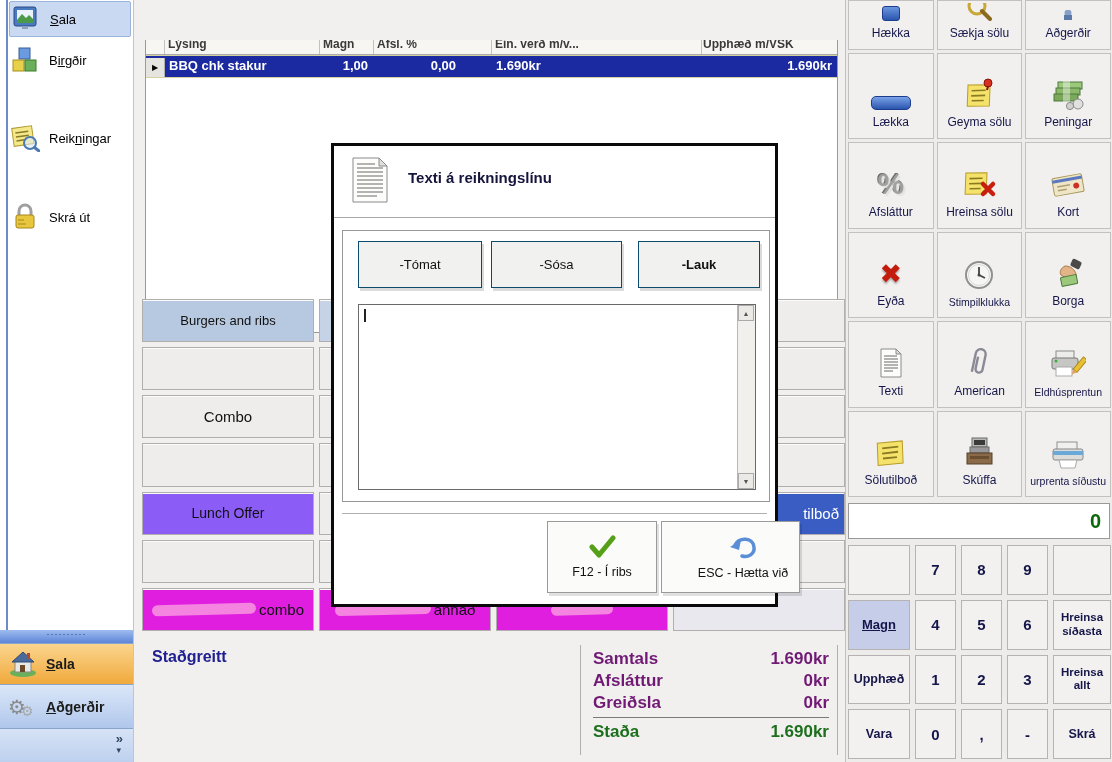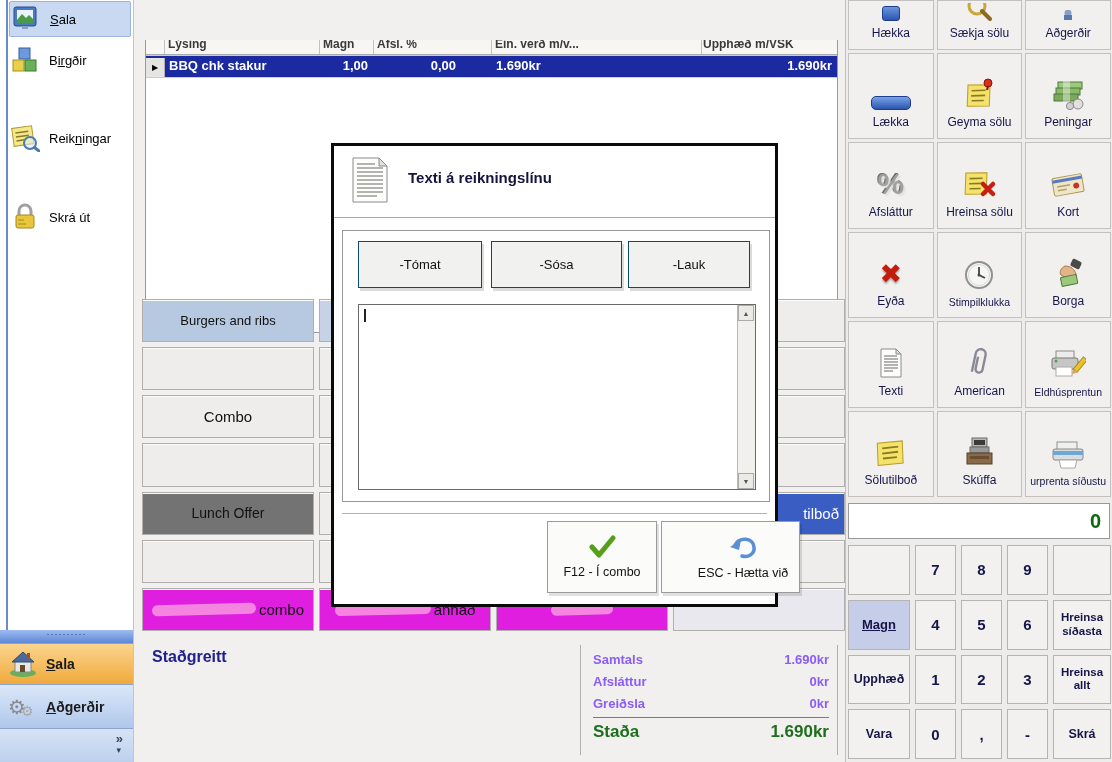--- a/index.html
+++ b/index.html
@@ -38,32 +38,32 @@
   .trowsel span{position:absolute;top:2px;white-space:nowrap;}
 
   
   .pgrid{position:absolute;left:142px;top:299px;width:703px;height:332px;display:grid;
          grid-template-columns:repeat(4,1fr);grid-template-rows:repeat(7,1fr);gap:5px;}
   .pbtn{background:#eeedec;border:1px solid #b0afad;box-shadow:inset 0 1px 0 #fbfbfa;display:flex;align-items:center;justify-content:center;
         font-size:13px;color:#111;cursor:pointer;overflow:hidden;}
   .pbtn.cat1{background:#b7c9e0;}
   .pbtn.cat2{background:#c6d3e6;}
   .pbtn.combo{font-size:15px;}
-  .pbtn.red{background:#737373;font-size:14px;}
+  .pbtn.red{background:#8b5cf6;font-size:14px;}
   .pbtn.offer{background:#3a5dc4;color:#fff;font-size:15px;justify-content:flex-end;padding-right:5px;}
   .pbtn.mag{background:#e01ee0;font-size:15px;gap:3px;}
   .pbtn.alt{background:#e9e8ee;}
   .scrib{display:inline-block;height:11px;border-radius:6px;background:#f583e0;transform:rotate(-1.5deg);}
 
   
   .status{position:absolute;left:142px;top:641px;width:703px;height:121px;}
   .paytype{position:absolute;left:10px;top:7px;font-size:16px;font-weight:bold;color:#202090;}
   .totals{position:absolute;left:438px;top:4px;width:258px;height:110px;border-left:1px solid #b0b0b0;border-right:1px solid #b0b0b0;
           box-sizing:border-box;padding:3px 8px 0 12px;}
-  .trow{display:flex;justify-content:space-between;align-items:center;height:22px;font-weight:bold;font-size:13px;color:#8b5cf6;}
+  .trow{display:flex;justify-content:space-between;align-items:center;height:22px;font-weight:bold;font-size:17px;color:#701a75;}
   .tsep{border-top:1px solid #7a7a7a;margin-top:3px;}
   .tbal{display:flex;justify-content:space-between;align-items:center;margin-top:4px;font-weight:bold;font-size:17px;color:#1d6e1d;}
 
   
   .rpanel{position:absolute;left:845px;top:0;width:267px;height:762px;background:#edecea;border-left:1px solid #c0c0c0;box-sizing:border-box;}
   .agrid{position:absolute;left:2px;top:0;width:263px;height:497px;display:grid;grid-template-columns:repeat(3,1fr);
          grid-template-rows:50px repeat(5,1fr);gap:3px;}
   .abtn{background:#f1f0ee;border:1px solid #c2c1bf;display:flex;flex-direction:column;align-items:center;justify-content:flex-end;
         padding-bottom:9px;gap:5px;cursor:pointer;overflow:hidden;position:relative;}
   .albl{font-size:12px;color:#15154a;white-space:nowrap;}
@@ -511,41 +511,41 @@
             <polygon points="30,2 30,10 38,10" fill="#e0e0de" stroke="#8a8a8a"></polygon>
             <path d="M8 8 L26 8 M8 12 L34 12 M8 16 L34 16 M8 20 L34 20 M8 24 L34 24 M8 28 L34 28 M8 32 L34 32 M8 36 L34 36 M8 40 L28 40" stroke="#9a9a98" stroke-width="1.4" fill="none"></path>
           </svg>
       </span>
       <span class="mtitle">Texti á reikningslínu</span>
     </div>
 
     <div class="gbox">
       <div class="qbtn" style="left:15px;width:122px;">-Tómat</div>
       <div class="qbtn" style="left:148px;width:129px;">-Sósa</div>
-      <div class="qbtn" style="left:285px;width:120px;">-Lauk</div>
+      <div class="qbtn" style="left:295px;width:120px;font-weight:bold;">-Lauk</div>
 
       <div class="tarea">
         <span></span>
         <div class="caret"></div>
         <div class="sbar">
           <div class="sarr up">▲</div>
           <div class="sarr dn">▼</div>
         </div>
       </div>
     </div>
 
     <div class="msep"></div>
 
     <div class="dlgbtn" style="left:213px;width:108px;">
       <span>
         <svg width="30" height="24" viewBox="0 0 30 24">
             <path d="M5 12 L12 20 L26 3" fill="none" stroke="#55a018" stroke-width="5" stroke-linecap="round" stroke-linejoin="round"></path>
           </svg>
       </span>
-      <span>F12 - Í combo</span>
+      <span>F12 - Í ribs</span>
     </div>
     <div class="dlgbtn" style="left:327px;width:112px;padding-left:25px;">
       <span>
         <svg width="30" height="26" viewBox="0 0 30 26">
             <path d="M7 11 C11 3 25 3 26 13 C27 20 20 24 14 22" fill="none" stroke="#5a8ed6" stroke-width="3.5" stroke-linecap="round"></path>
             <polygon points="2,13 13,6 11,16" fill="#5a8ed6"></polygon>
           </svg>
       </span>
       <span>ESC - Hætta við</span>
     </div>

